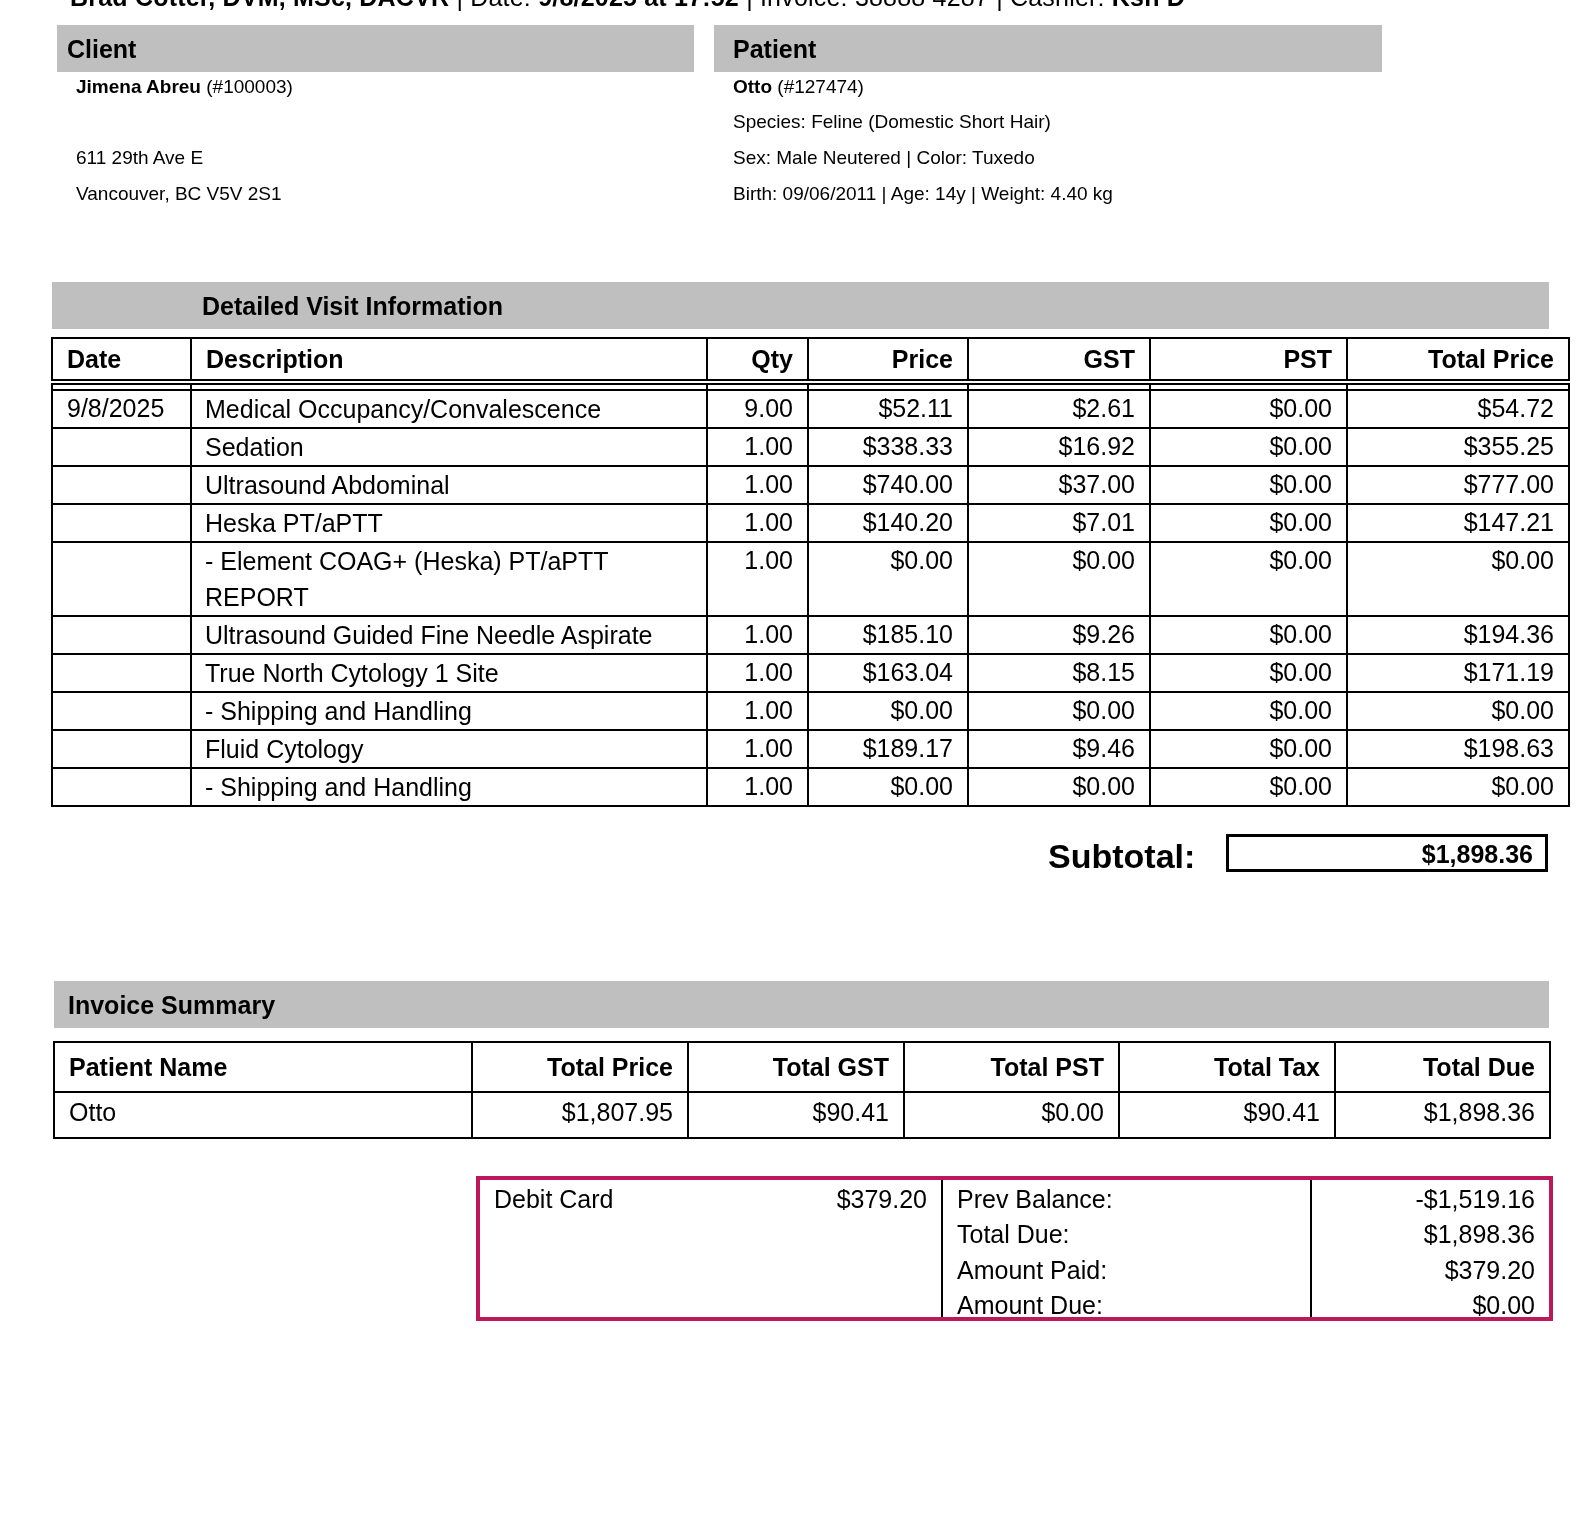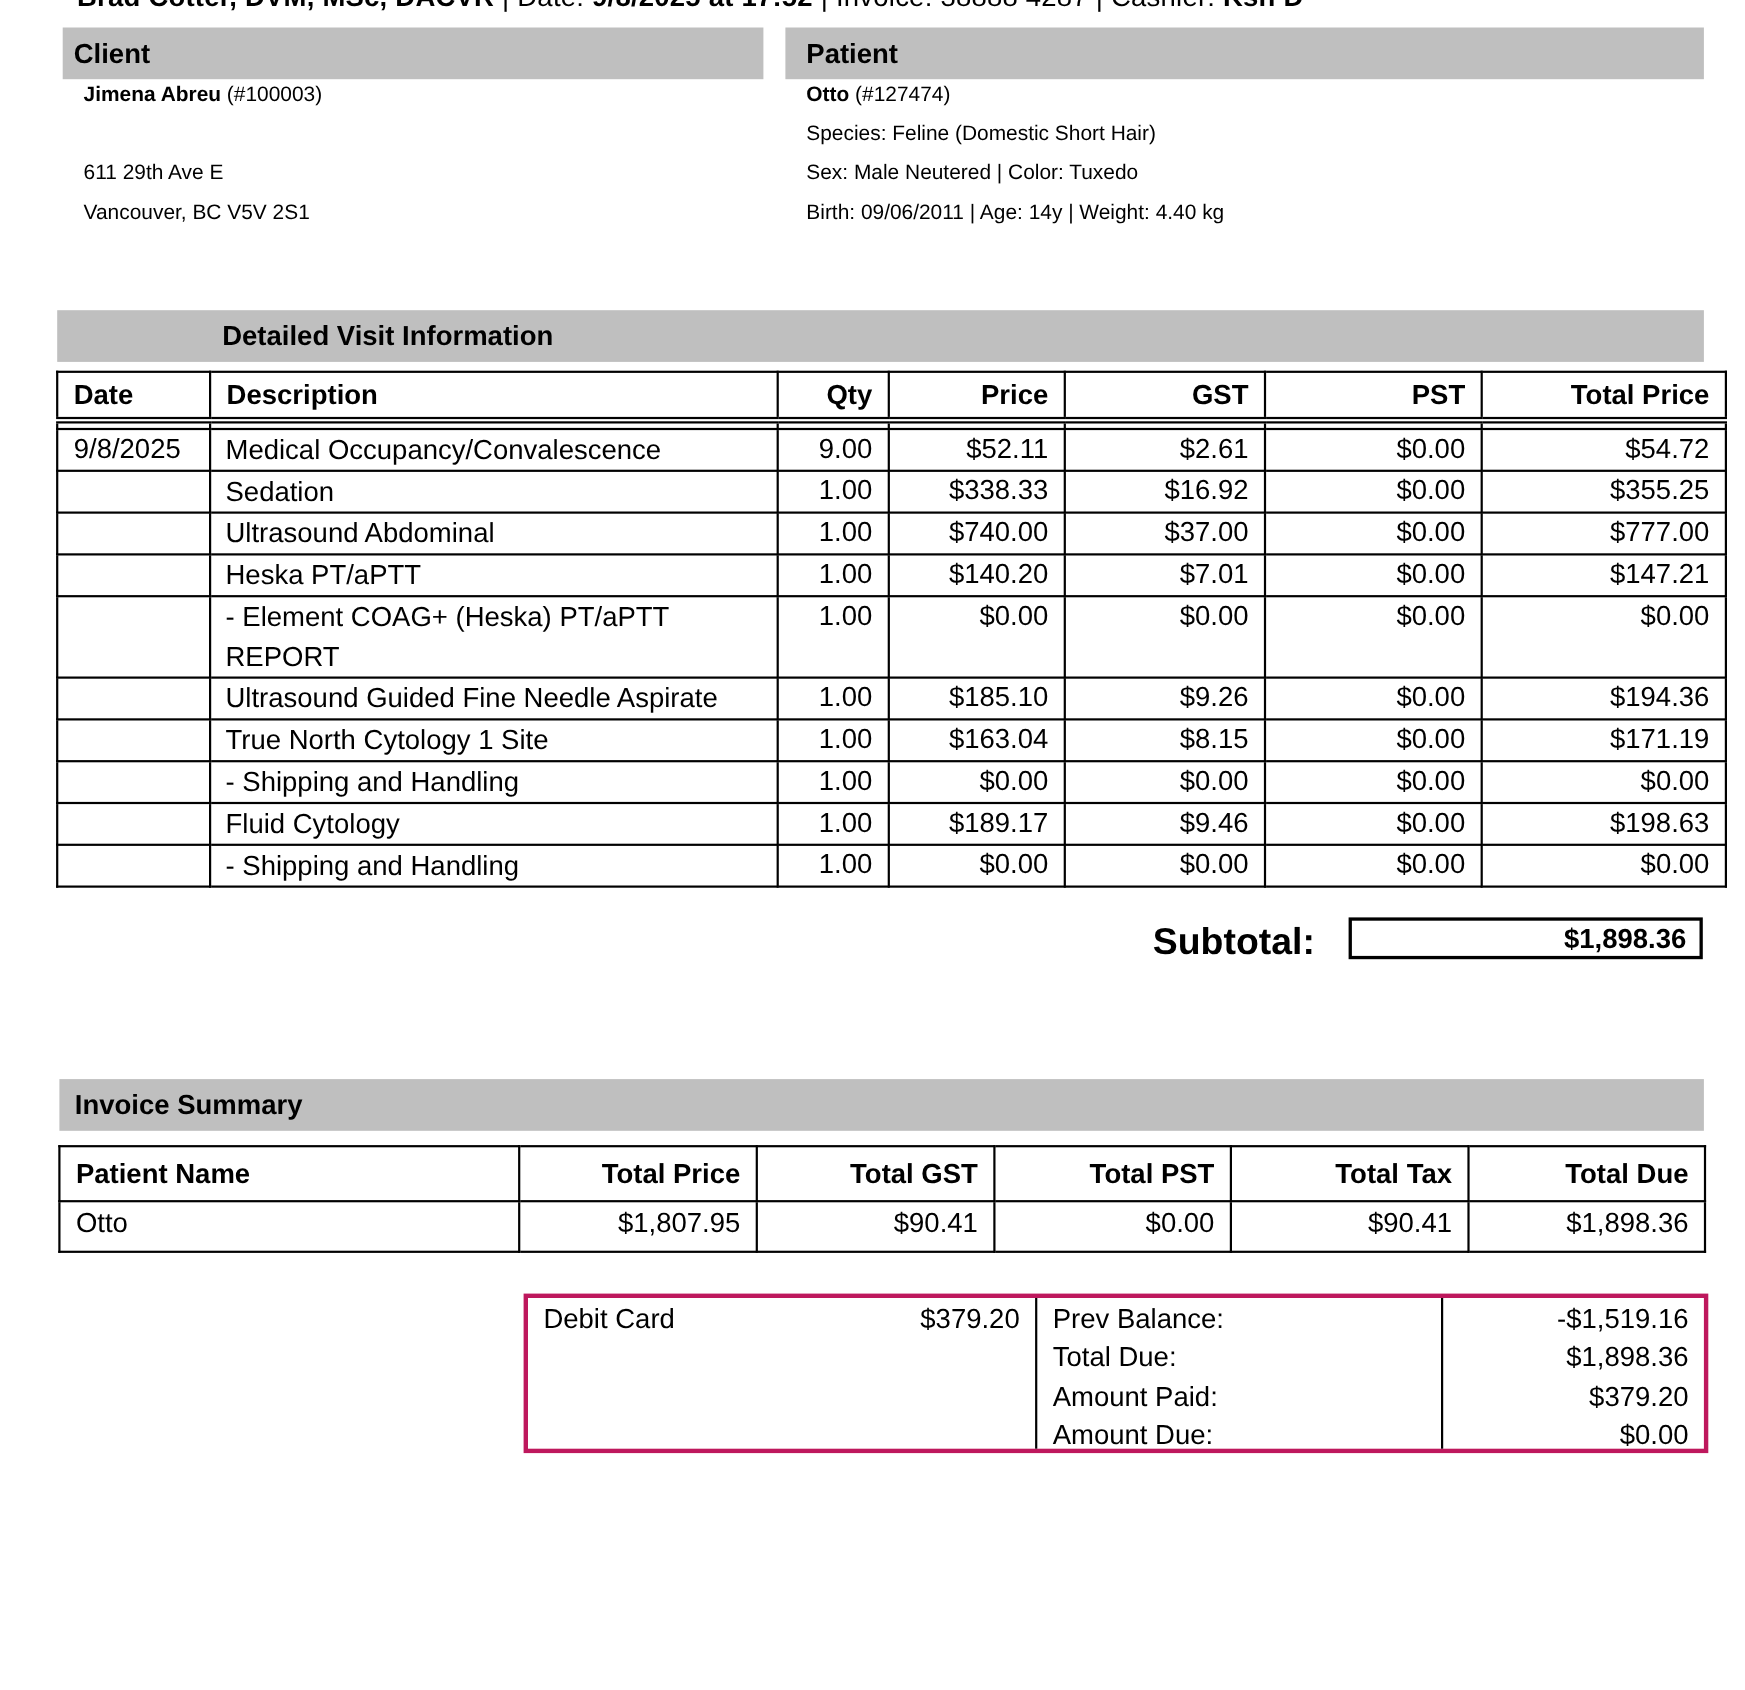--- a/index.html
+++ b/index.html
@@ -54,21 +54,21 @@
 </div>
 
 <div class="bar" style="left:57px; top:25px; width:637px; height:47px; padding-left:10px; line-height:48px;">Client</div>
 <div class="line" style="left:76px; top:76px;">
   <b>Jimena Abreu</b>
   <span>(#100003)</span>
 </div>
 <div class="line" style="left:76px; top:147px;">611 29th Ave E</div>
 <div class="line" style="left:76px; top:183px;">Vancouver, BC V5V 2S1</div>
 
-<div class="bar" style="left:714px; top:25px; width:835px; height:47px; padding-left:19px; line-height:48px;">Patient</div>
+<div class="bar" style="left:714px; top:25px; width:668px; height:47px; padding-left:19px; line-height:48px;">Patient</div>
 <div class="line" style="left:733px; top:76px;">
   <b>Otto</b>
   <span>(#127474)</span>
 </div>
 <div class="line" style="left:733px; top:111px;">Species: Feline (Domestic Short Hair)</div>
 <div class="line" style="left:733px; top:147px;">Sex: Male Neutered | Color: Tuxedo</div>
 <div class="line" style="left:733px; top:183px;">Birth: 09/06/2011 | Age: 14y | Weight: 4.40 kg</div>
 
 <div class="bar" style="left:52px; top:282px; width:1497px; height:47px; padding-left:150px; line-height:48px;">Detailed Visit Information</div>
 

